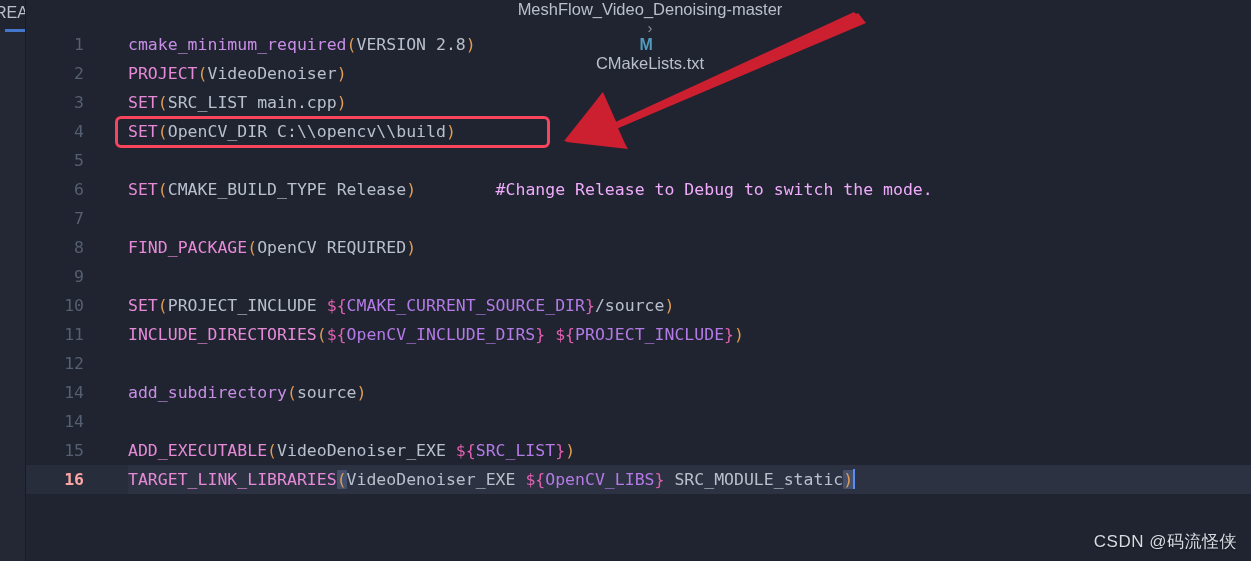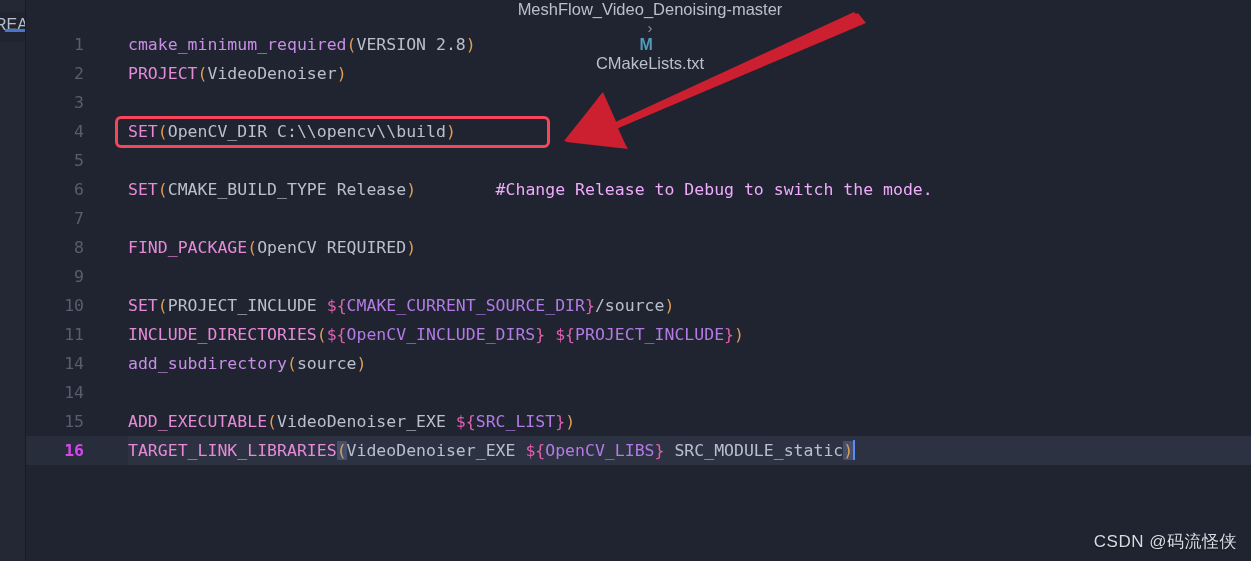--- a/index.html
+++ b/index.html
@@ -18,21 +18,21 @@
   
   #tab-strip {
     position: absolute;
     left: 0; top: 0;
     width: 26px; height: 561px;
     background: #232834;
     box-sizing: border-box;
   }
   #partial-tab {
     position: absolute;
-    left: 0; top: 12px;
+    left: 0; top: 0;
     width: 26px; height: 30px;
     background: #1f2430;
     overflow: hidden;
   }
   #partial-tab .tab-label {
     position: absolute;
     left: -5px; top: 4px;
     font-family: "Liberation Sans", sans-serif;
     font-size: 16px;
     color: #b9c0cb;
@@ -117,21 +117,21 @@
   .code-row .code-text {
     position: absolute;
     left: 102px;
     top: 0;
     white-space: pre;
   }
   .code-row.active-line {
     background: #272d3b;
   }
   .code-row.active-line .lineno {
-    color: #d946ef;
+    color: #fca5a5;
     font-weight: bold;
   }
   .active-line-bg {
     position: absolute;
     left: 102px; top: 0;
     right: 0; bottom: 0;
     background: #2c3242;
   }
 
   
@@ -200,29 +200,30 @@
   <div id="breadcrumb">
     <span class="crumb-text">MeshFlow_Video_Denoising-master</span>
     <span class="crumb-sep">›</span>
     <span class="file-icon">M</span>
     <span class="crumb-text">CMakeLists.txt</span>
   </div>
 
   <div id="code-area">
       <div class="code-row"><span class="lineno">1</span><span class="code-text"><span class="t-cmd">cmake_minimum_required</span><span class="t-paren">(</span><span class="t-arg">VERSION 2.8</span><span class="t-paren">)</span></span></div>
       <div class="code-row"><span class="lineno">2</span><span class="code-text"><span class="t-cmd2">PROJECT</span><span class="t-paren">(</span><span class="t-arg">VideoDenoiser</span><span class="t-paren">)</span></span></div>
-      <div class="code-row"><span class="lineno">3</span></div>
+      <div class="code-row"><span class="lineno">3</span><span class="code-text"><span class="t-cmd2">SET</span><span class="t-paren">(</span><span class="t-arg">SRC_LIST main.cpp</span><span class="t-paren">)</span></span></div>
       <div class="code-row"><span class="lineno">4</span><span class="code-text"><span class="t-cmd2">SET</span><span class="t-paren">(</span><span class="t-arg">OpenCV_DIR C:\\opencv\\build</span><span class="t-paren">)</span></span></div>
       <div class="code-row"><span class="lineno">5</span><span class="code-text"></span></div>
       <div class="code-row"><span class="lineno">6</span><span class="code-text"><span class="t-cmd2">SET</span><span class="t-paren">(</span><span class="t-arg">CMAKE_BUILD_TYPE Release</span><span class="t-paren">)</span><span class="t-arg">        </span><span class="t-comment">#Change Release to Debug to switch the mode.</span></span></div>
       <div class="code-row"><span class="lineno">7</span><span class="code-text"></span></div>
       <div class="code-row"><span class="lineno">8</span><span class="code-text"><span class="t-cmd2">FIND_PACKAGE</span><span class="t-paren">(</span><span class="t-arg">OpenCV REQUIRED</span><span class="t-paren">)</span></span></div>
       <div class="code-row"><span class="lineno">9</span><span class="code-text"></span></div>
       <div class="code-row"><span class="lineno">10</span><span class="code-text"><span class="t-cmd2">SET</span><span class="t-paren">(</span><span class="t-arg">PROJECT_INCLUDE </span><span class="t-varb">${</span><span class="t-var">CMAKE_CURRENT_SOURCE_DIR</span><span class="t-varb">}</span><span class="t-arg">/source</span><span class="t-paren">)</span></span></div>
       <div class="code-row"><span class="lineno">11</span><span class="code-text"><span class="t-cmd2">INCLUDE_DIRECTORIES</span><span class="t-paren">(</span><span class="t-varb">${</span><span class="t-var">OpenCV_INCLUDE_DIRS</span><span class="t-varb">}</span><span class="t-arg"> </span><span class="t-varb">${</span><span class="t-var">PROJECT_INCLUDE</span><span class="t-varb">}</span><span class="t-paren">)</span></span></div>
+      <div class="code-row"><span class="lineno">12</span><span class="code-text"></span></div>
       <div class="code-row"><span class="lineno">14</span><span class="code-text"><span class="t-cmd">add_subdirectory</span><span class="t-paren">(</span><span class="t-arg">source</span><span class="t-paren">)</span></span></div>
       <div class="code-row"><span class="lineno">14</span><span class="code-text"></span></div>
       <div class="code-row"><span class="lineno">15</span><span class="code-text"><span class="t-cmd2">ADD_EXECUTABLE</span><span class="t-paren">(</span><span class="t-arg">VideoDenoiser_EXE </span><span class="t-varb">${</span><span class="t-var">SRC_LIST</span><span class="t-varb">}</span><span class="t-paren">)</span></span></div>
       <div class="code-row active-line"><div class="active-line-bg"></div><span class="lineno">16</span><span class="code-text"><span class="t-cmd2">TARGET_LINK_LIBRARIES</span><span class="t-paren bracket-match">(</span><span class="t-arg">VideoDenoiser_EXE </span><span class="t-varb">${</span><span class="t-var">OpenCV_LIBS</span><span class="t-varb">}</span><span class="t-arg"> SRC_MODULE_static</span><span class="t-paren bracket-match">)</span><span class="cursor"></span></span></div>
     </div>
 
 </div>
 
 <div id="red-box"></div>
 

